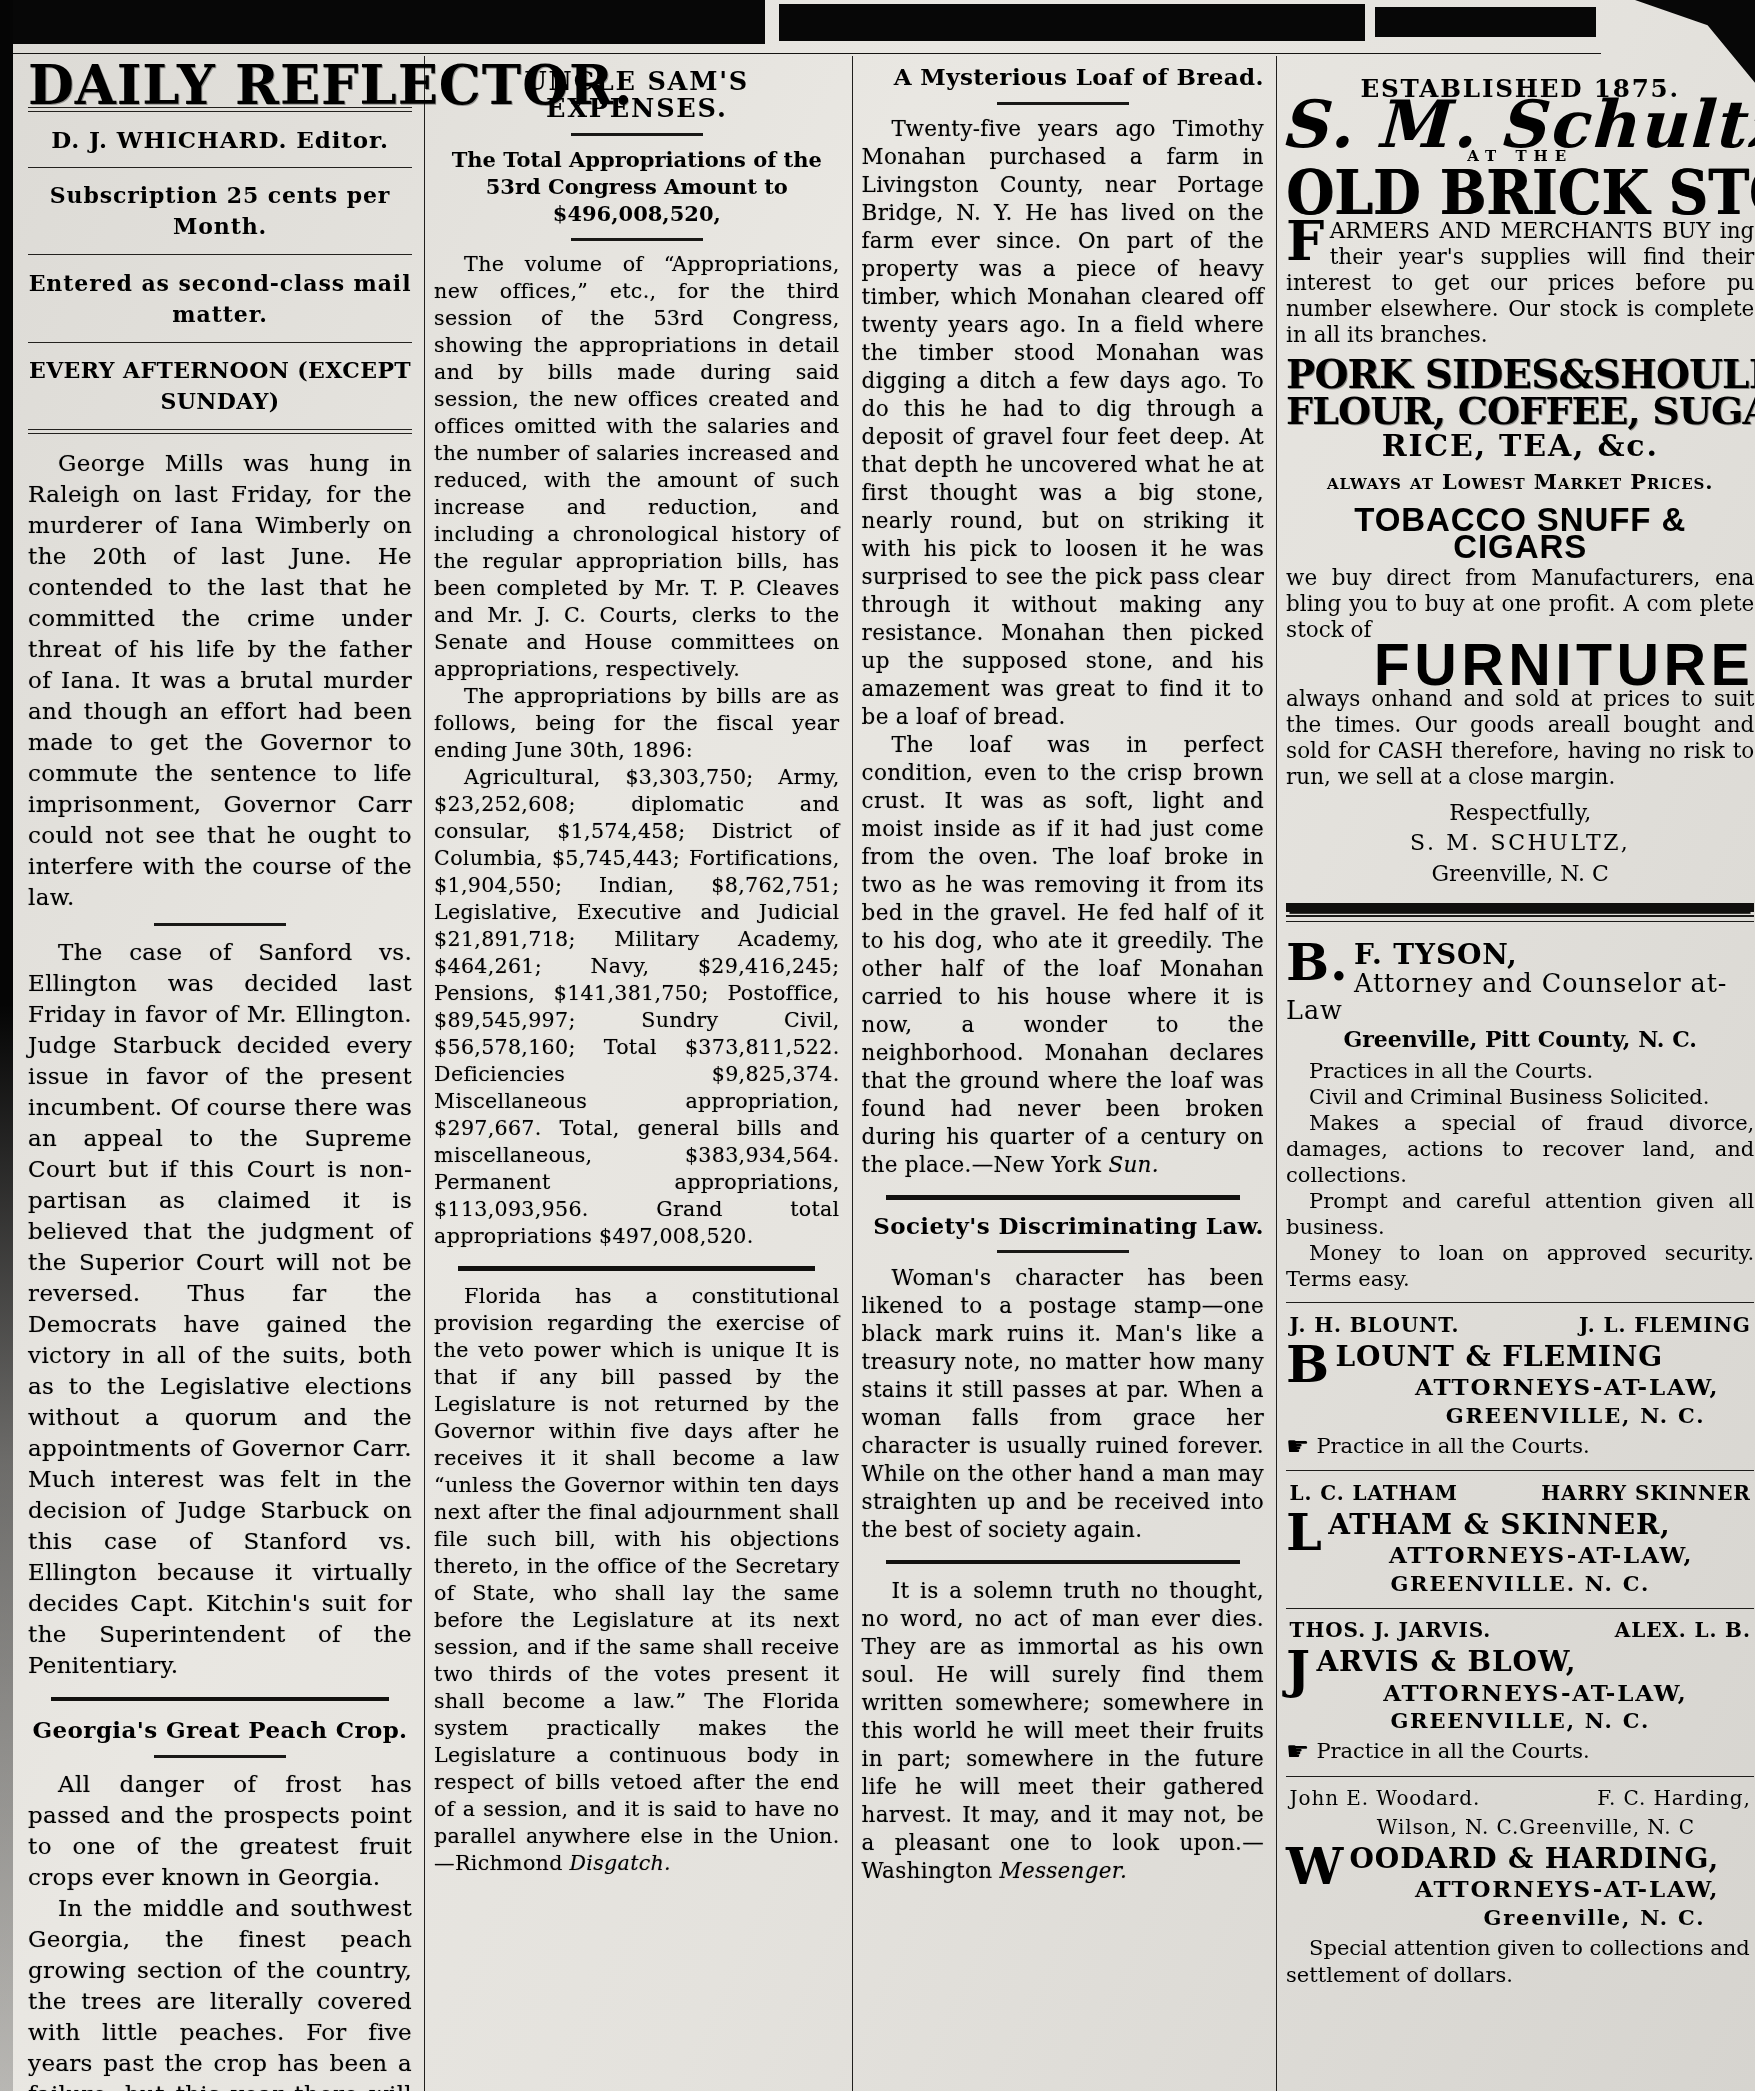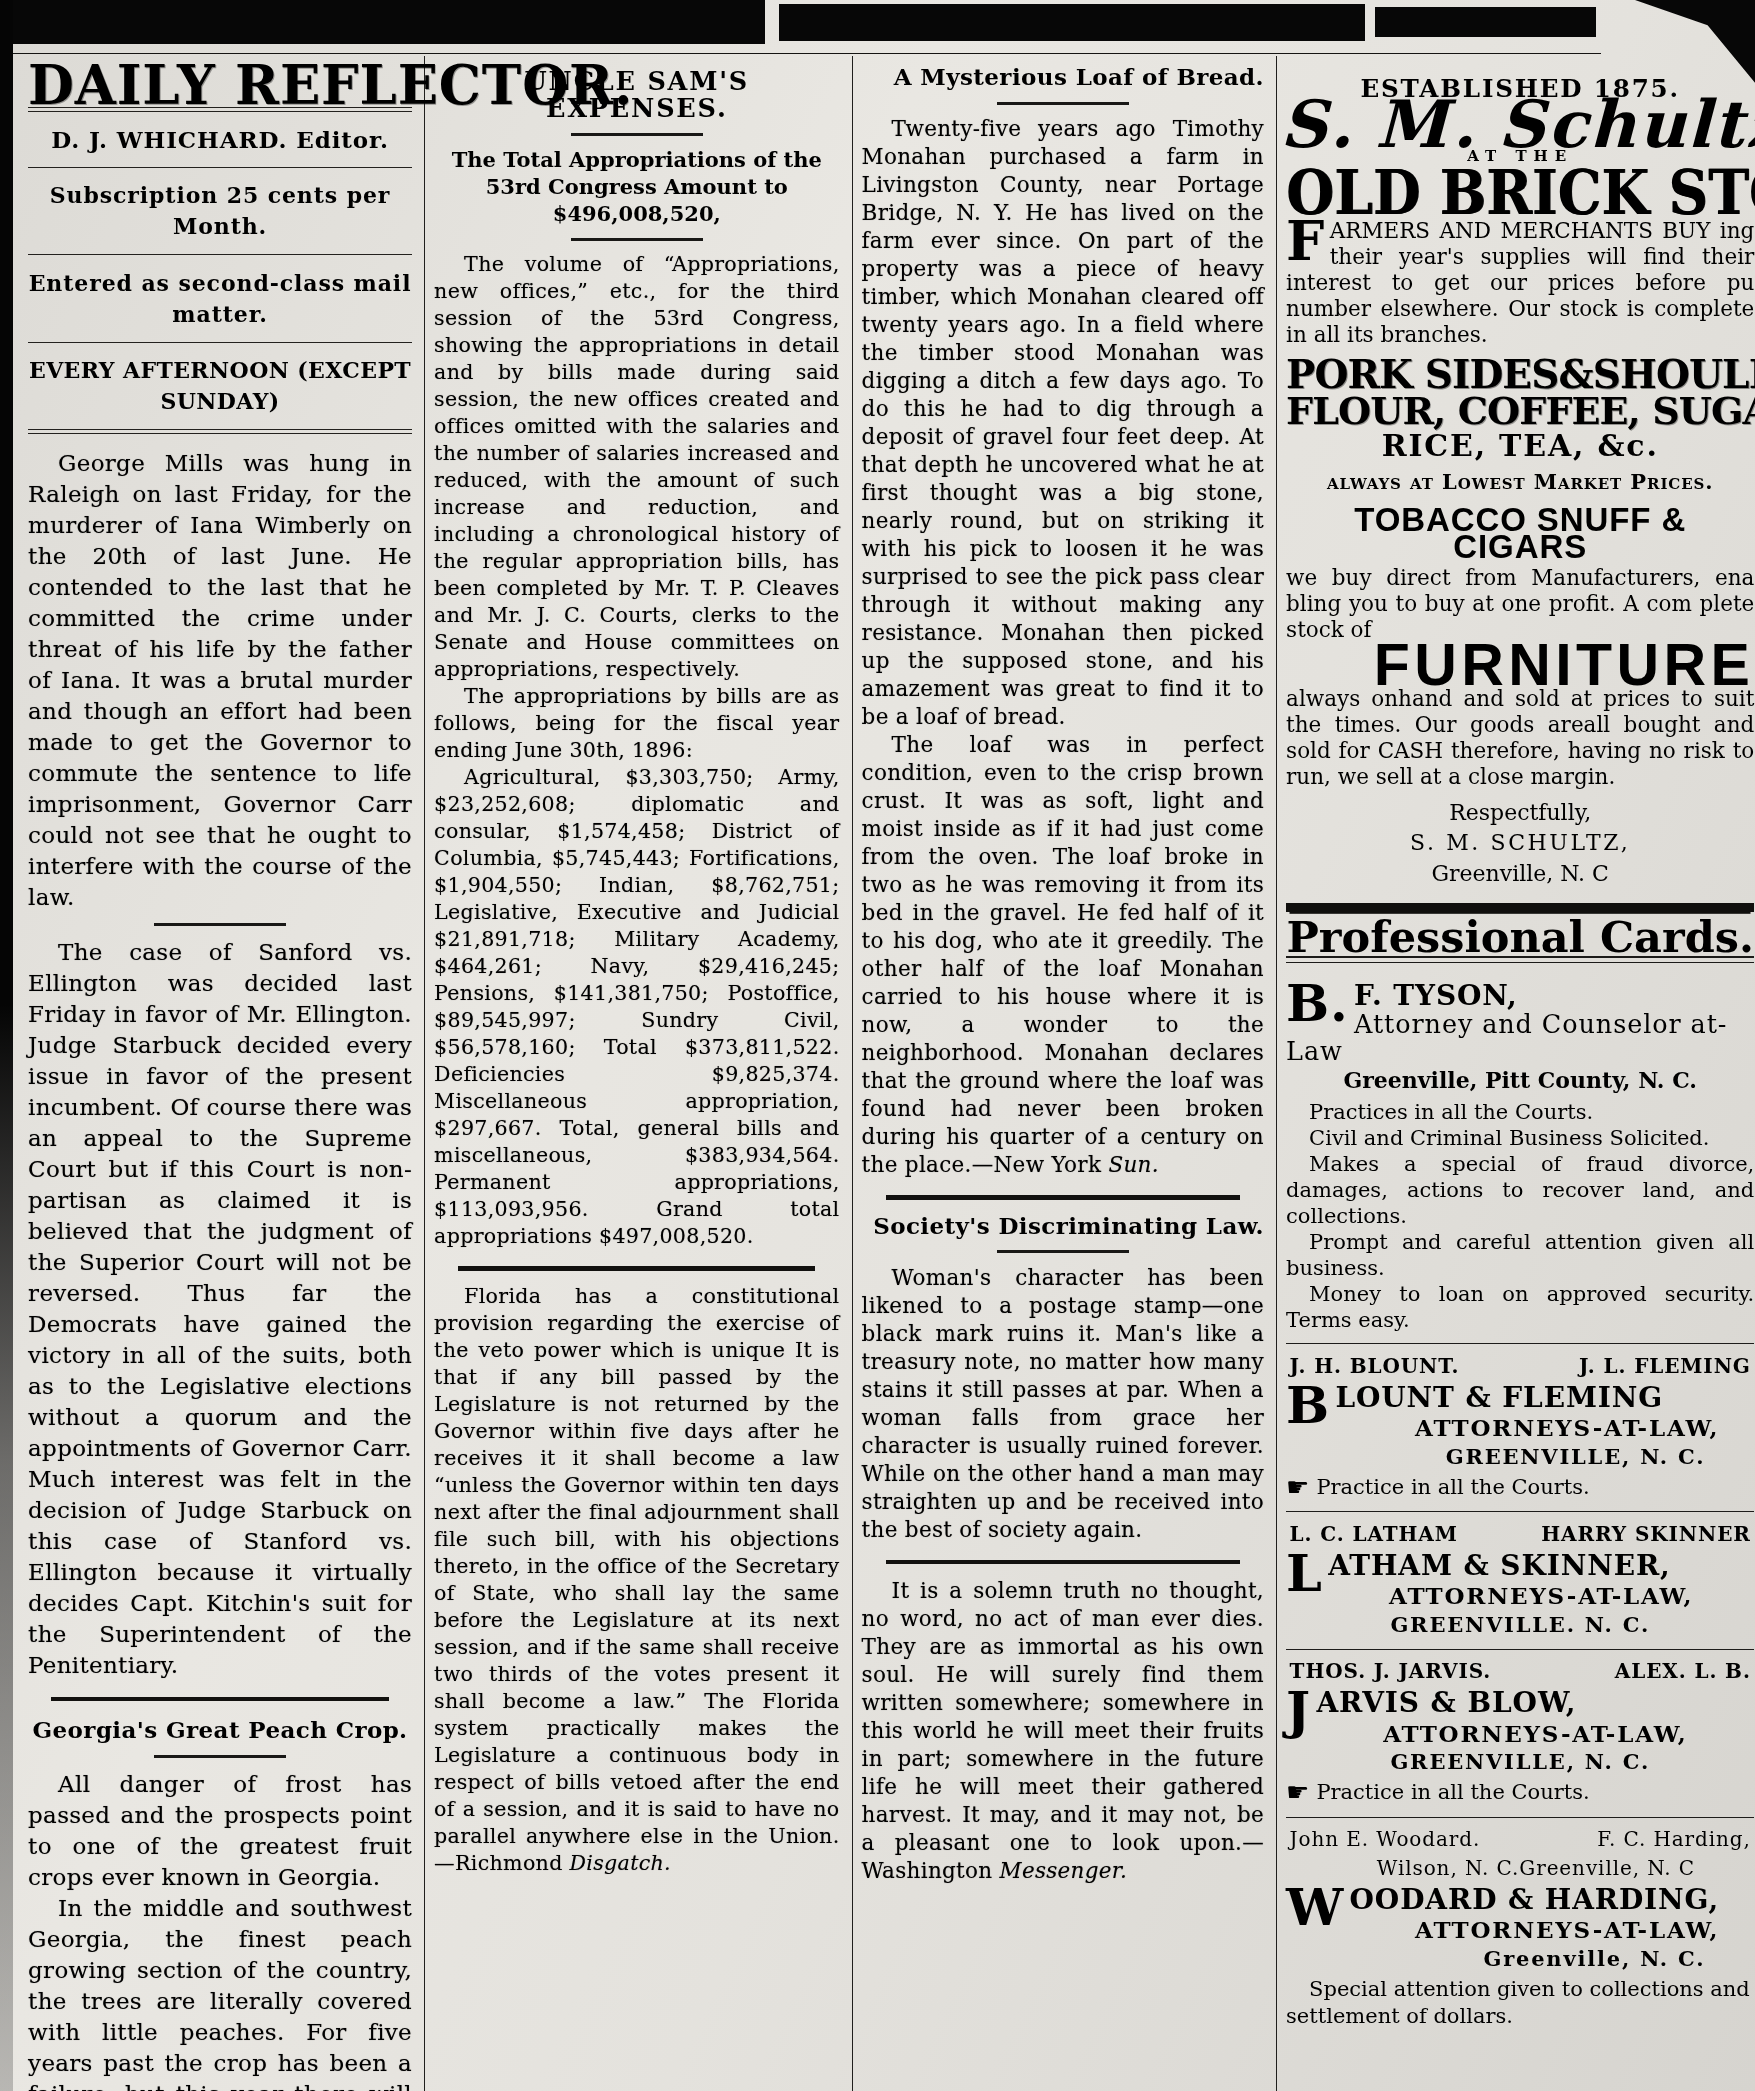--- a/index.html
+++ b/index.html
@@ -172,21 +172,20 @@
       <div class="furniture">FURNITURE</div>
       <p class="ad-p" style="text-indent:0;">always onhand and sold at prices to suit the times. Our goods areall bought and sold for CASH therefore, having no risk to run, we sell at a close margin.</p>
 
       <div class="sig">
         <div>Respectfully,</div>
         <div class="sig-name">S. M. SCHULTZ,</div>
         <div>Greenville, N. C</div>
       </div>
 
       <div class="prof-rule"></div>
-      <div class="prof-head">Professional Cards.</div>
       <div class="prof-underline"></div>
 
       <div class="card first">
         <div class="firm"><span class="dropcap">B.</span><span>F. TYSON,</span>
           <div class="tyson-title">Attorney and Counselor at-Law</div>
         </div>
         <div class="tyson-loc">Greenville, Pitt County, N. C.</div>
         <p class="tyson-line">Practices in all the Courts.</p>
         <p class="tyson-line">Civil and Criminal Business Solicited.</p>
         <p class="tyson-line">Makes a special of fraud divorce, damages, actions to recover land, and collections.</p>

